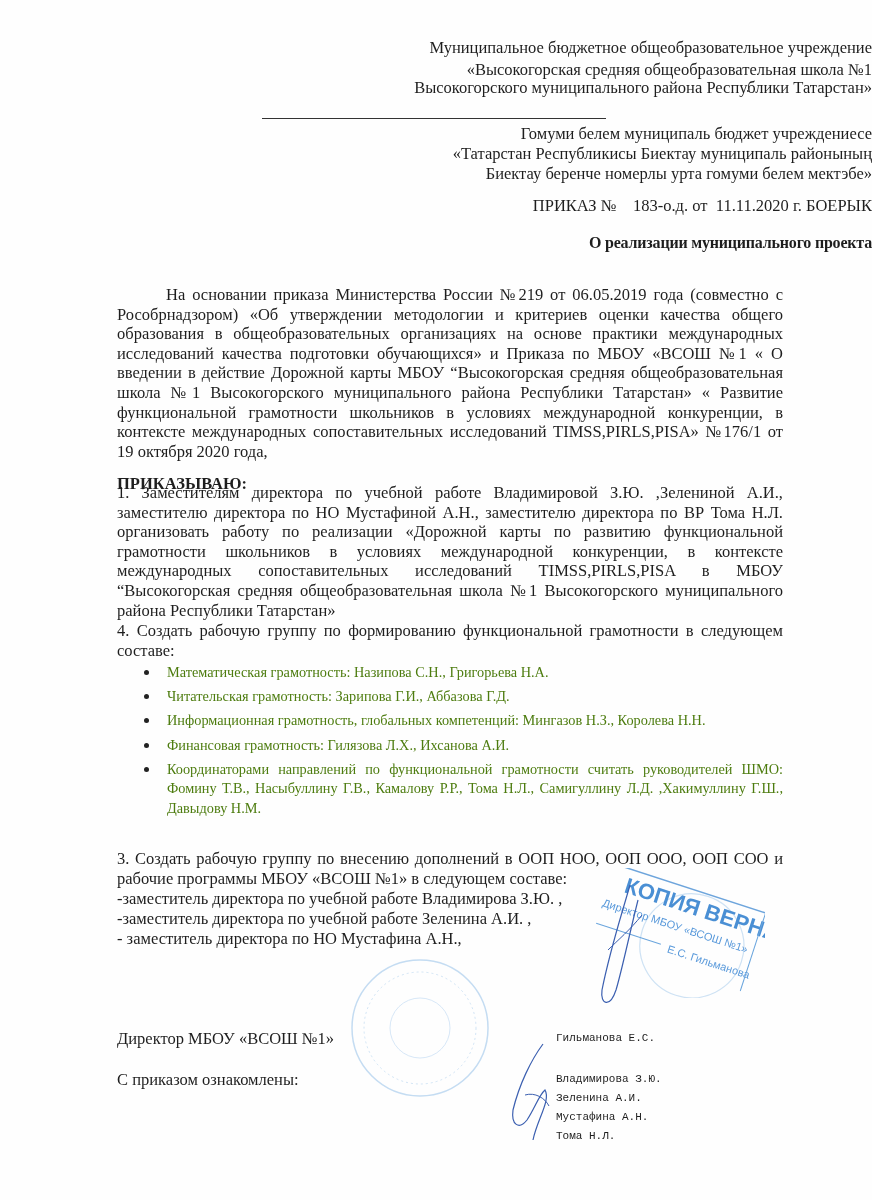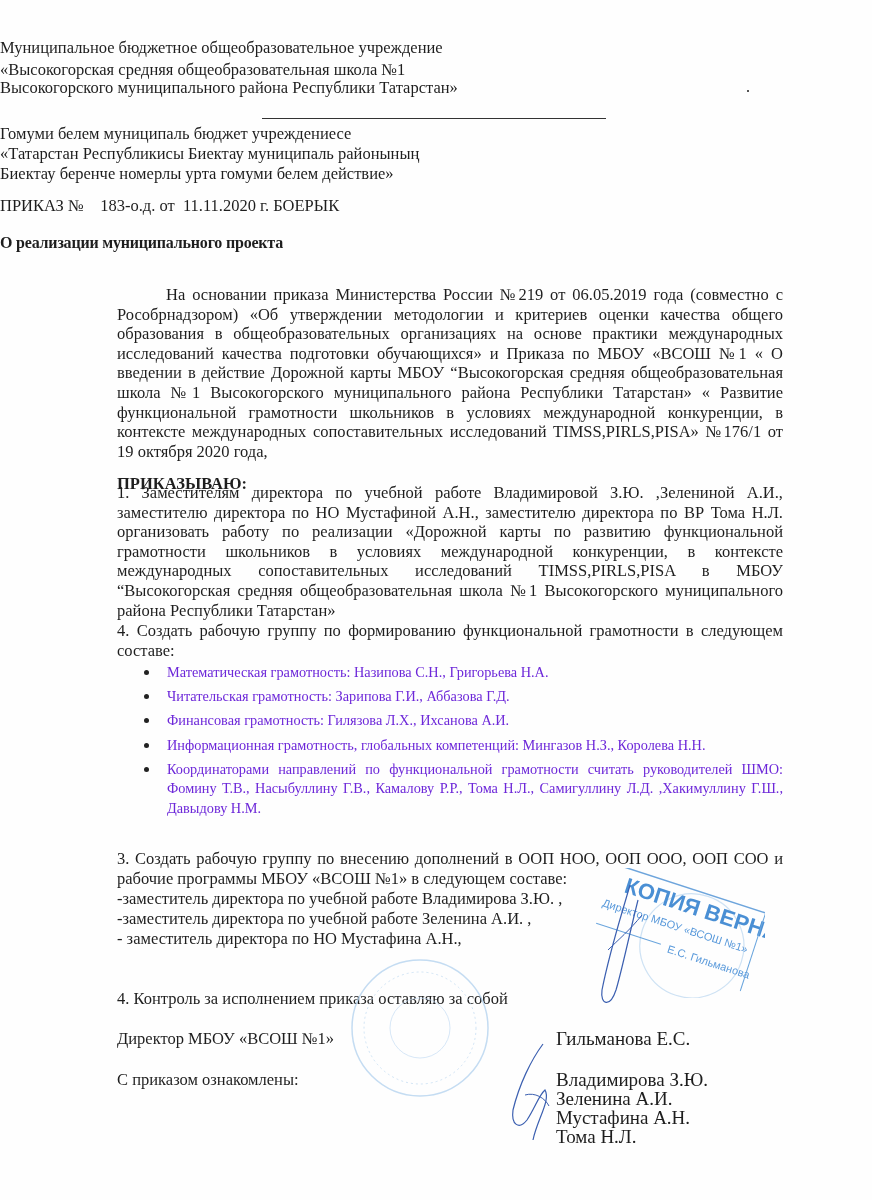--- a/index.html
+++ b/index.html
@@ -1,81 +1,80 @@
 <!DOCTYPE html>
 <html><head>
 <meta charset="utf-8">
 <style>
   html, body { margin: 0; padding: 0; background: #ffffff; }
   body { width: 872px; height: 1200px; position: relative; overflow: hidden;
          font-family: "Liberation Serif", "DejaVu Serif", serif; color: #1e1e1e; }
   .page { position: absolute; left: 0; top: 0; width: 872px; height: 1200px; background: #fefefe; }
   .abs { position: absolute; }
-  .center { text-align: left; }
+  .center { text-align: right; }
   .hdr-line { font-size: 16.5px; line-height: 20px; white-space: nowrap; }
   .rule { position: absolute; left: 262px; width: 344px; border-top: 1px solid #333; top: 118px; }
   .order { font-size: 16.5px; }
   .title { font-family: "Liberation Serif", serif; font-weight: bold; font-size: 16px; line-height: 21px;
            letter-spacing: -0.2px; }
   .body-text { font-size: 16.5px; line-height: 19.6px; text-align: justify; }
   .para { position: absolute; left: 117px; width: 666px; }
   .indent { text-indent: 49px; }
   .bold { font-weight: bold; }
   ul.bullets { position: absolute; left: 140px; width: 643px; margin: 0; padding: 0; list-style: none; }
   ul.bullets li { position: relative; padding-left: 27px; font-size: 14.3px; line-height: 19.6px;
-                  margin-bottom: 4.6px; text-align: justify; color: #6d28d9; }
+                  margin-bottom: 4.6px; text-align: justify; color: #4d7c0f; }
   ul.bullets li .dot { position: absolute; left: 4px; top: 7px; width: 5px; height: 5px;
                        border-radius: 50%; background: #222; }
   .line { position: absolute; left: 117px; font-size: 16.5px; line-height: 19.6px; white-space: nowrap; }
-  .sig-name { position: absolute; font-size: 19px; line-height: 19px; white-space: nowrap; }
+  .sig-name { position: absolute; font-size: 11px; line-height: 19px; white-space: nowrap; font-family: Liberation Mono, monospace; }
   .stamp { position: absolute; pointer-events: none; }
 </style>
 </head>
 <body>
 
 <div class="page">
 
   <div class="abs center hdr-line" style="left:0;width:872px;top:38px;">Муниципальное  бюджетное общеобразовательное  учреждение</div>
   <div class="abs center hdr-line" style="left:0;width:872px;top:60px;">«Высокогорская  средняя  общеобразовательная  школа №1</div>
   <div class="abs center hdr-line" style="left:0;width:872px;top:78px;">Высокогорского муниципального района Республики Татарстан»</div>
   <div class="abs" style="left:747px;top:90px;width:2px;height:2px;background:#555;"></div>
 
   <div class="rule"></div>
 
   <div class="abs center hdr-line" style="left:0;width:872px;top:124px;">Гомуми белем муниципаль  бюджет  учреждениесе</div>
   <div class="abs center hdr-line" style="left:0;width:872px;top:144px;">«Татарстан Республикисы Биектау  муниципаль районының</div>
-  <div class="abs center hdr-line" style="left:0;width:872px;top:164px;">Биектау беренче  номерлы урта гомуми белем действие»</div>
+  <div class="abs center hdr-line" style="left:0;width:872px;top:164px;">Биектау беренче  номерлы урта гомуми белем мектэбе»</div>
 
   <div class="abs center hdr-line order" style="left:0;width:872px;top:196px;white-space:pre;">ПРИКАЗ №    183-о.д. от  11.11.2020 г. БОЕРЫК</div>
 
   <div class="abs center title" style="left:0;width:872px;top:232px;">О реализации муниципального проекта</div>
 
   <div class="para body-text indent" style="top:285px;">На основании приказа Министерства России №219 от 06.05.2019 года (совместно с Рособрнадзором) «Об утверждении методологии и критериев оценки качества общего образования в общеобразовательных организациях на основе практики международных исследований качества подготовки обучающихся» и  Приказа по МБОУ «ВСОШ №1 « О введении в действие Дорожной карты МБОУ “Высокогорская средняя общеобразовательная школа №1 Высокогорского муниципального района Республики Татарстан» «  Развитие функциональной грамотности школьников в условиях международной конкуренции, в контексте международных сопоставительных исследований TIMSS,PIRLS,PISA»  №176/1 от 19  октября 2020 года,</div>
 
   <div class="line bold" style="top:474px;">ПРИКАЗЫВАЮ:</div>
 
   <div class="para body-text" style="top:483px;">1. Заместителям директора  по учебной работе Владимировой З.Ю. ,Зелениной А.И., заместителю директора  по НО Мустафиной А.Н., заместителю директора по ВР  Тома Н.Л. организовать работу по реализации «Дорожной карты  по развитию функциональной грамотности школьников в условиях международной конкуренции, в контексте международных сопоставительных исследований TIMSS,PIRLS,PISA в МБОУ “Высокогорская средняя общеобразовательная школа №1 Высокогорского муниципального района Республики Татарстан»</div>
 
   <div class="para body-text" style="top:621px;">4. Создать рабочую группу по формированию функциональной грамотности в следующем составе:</div>
 
   <ul class="bullets" style="top:663px;">
     <li><span class="dot"></span><span>Математическая грамотность: Назипова С.Н., Григорьева Н.А.</span></li>
     <li><span class="dot"></span><span>Читательская грамотность: Зарипова Г.И., Аббазова Г.Д.</span></li>
+    <li><span class="dot"></span><span>Информационная грамотность, глобальных компетенций: Мингазов Н.З., Королева Н.Н.</span></li>
     <li><span class="dot"></span><span>Финансовая грамотность: Гилязова Л.Х., Ихсанова А.И.</span></li>
-    <li><span class="dot"></span><span>Информационная грамотность, глобальных компетенций: Мингазов Н.З., Королева Н.Н.</span></li>
     <li><span class="dot"></span><span>Координаторами направлений по функциональной грамотности считать руководителей ШМО: Фомину Т.В., Насыбуллину Г.В., Камалову Р.Р., Тома Н.Л., Самигуллину Л.Д. ,Хакимуллину Г.Ш., Давыдову Н.М.</span></li>
   </ul>
 
   <div class="para body-text" style="top:849px;">3. Создать рабочую группу по внесению дополнений в ООП НОО, ООП ООО, ООП СОО и рабочие программы  МБОУ «ВСОШ №1» в следующем составе:</div>
 
   <div class="line" style="top:889px;">-заместитель директора  по учебной работе Владимирова З.Ю. ,</div>
   <div class="line" style="top:929px;">- заместитель директора  по НО Мустафина А.Н.,</div>
   <div class="line" style="top:909px;">-заместитель директора  по учебной работе Зеленина А.И. ,</div>
 
-  <div class="line" style="top:989px;">4. Контроль за исполнением приказа оставляю за собой</div>
 
   <div class="line" style="top:1029px;">Директор МБОУ «ВСОШ №1»</div>
   <div class="sig-name" style="left:556px;top:1029px;">Гильманова Е.С.</div>
 
   <div class="line" style="top:1070px;">С приказом ознакомлены:</div>
   <div class="sig-name" style="left:556px;top:1070px;">Владимирова З.Ю.</div>
   <div class="sig-name" style="left:556px;top:1089px;">Зеленина А.И.</div>
   <div class="sig-name" style="left:556px;top:1108px;">Мустафина А.Н.</div>
   <div class="sig-name" style="left:556px;top:1127px;">Тома Н.Л.</div>
 

